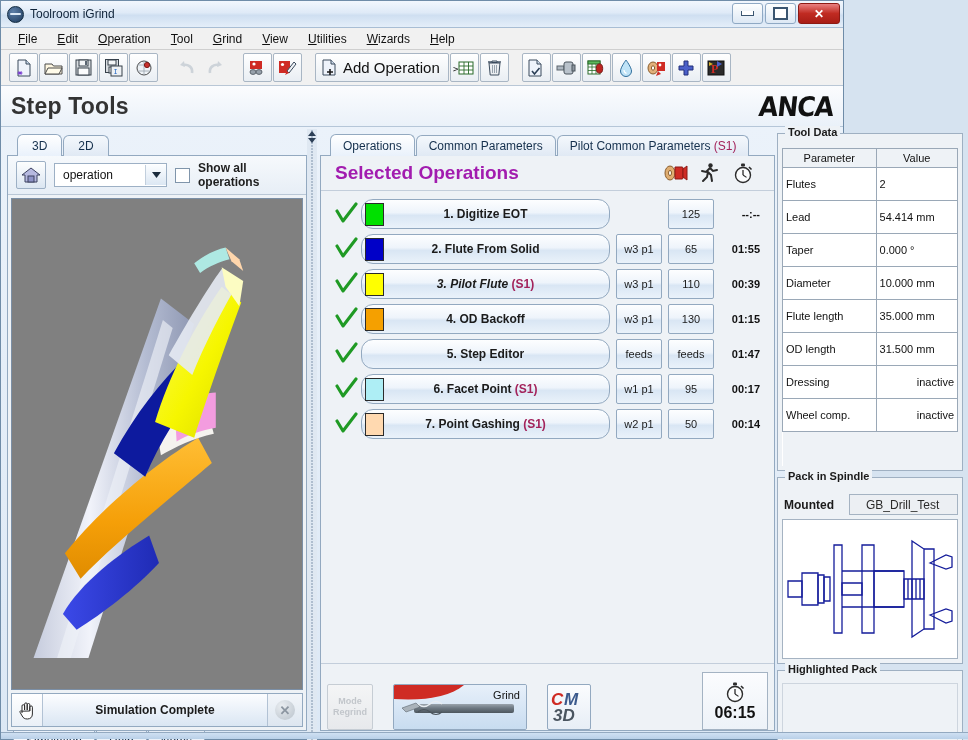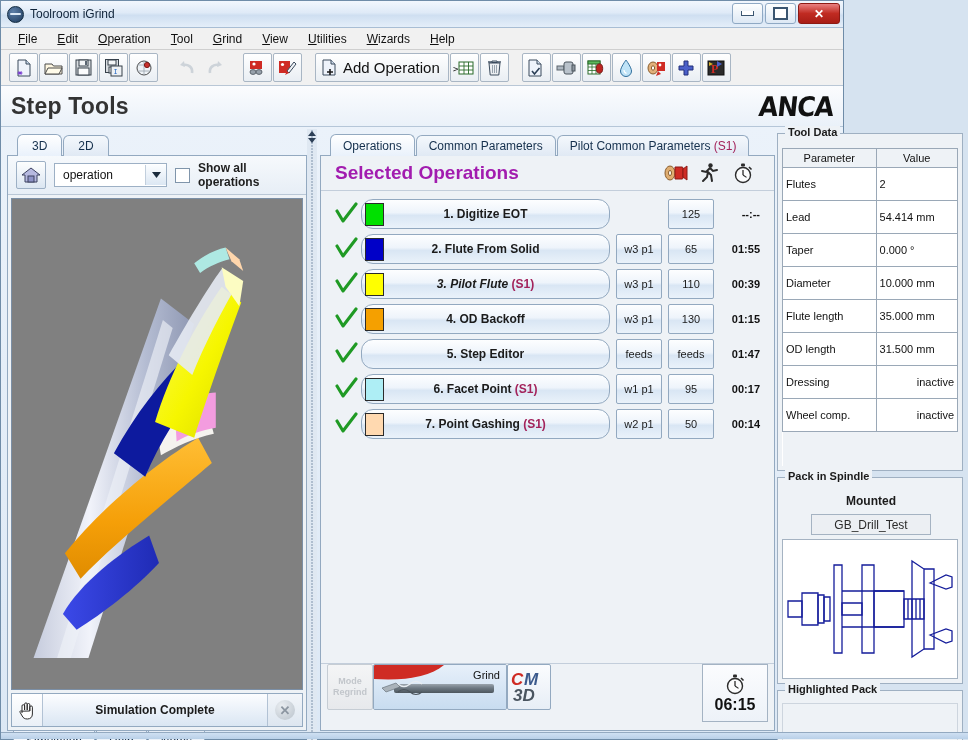--- a/index.html
+++ b/index.html
@@ -213,21 +213,21 @@
     width:44px;height:28px;margin-left:6px;flex:none;
     border:1px solid #93a9c0;border-radius:2px;
     background:linear-gradient(#fdfeff 0%,#eef4fb 45%,#d9e6f4 55%,#eaf2fa 100%);
     display:flex;align-items:center;justify-content:center;font-size:11px;color:#1b1b1b;
   }
   .op-small.blank{border-color:transparent;background:transparent;}
   .op-time{width:46px;flex:none;text-align:right;padding-right:4px;font-size:11px;font-weight:bold;color:#111;}
 
   .mid-footer{
     height:66px;flex:none;border-top:1px solid #c3cedb;
-    display:flex;align-items:flex-start;padding:0 6px;gap:0;
+    display:flex;align-items:flex-end;padding:0 6px;gap:20px;
   }
   .btn-regrind{
     width:44px;height:44px;border:1px solid #c6cdd4;border-radius:2px;
     background:linear-gradient(#f4f5f6,#e7e9ec);
     display:flex;flex-direction:column;align-items:center;justify-content:center;
     color:#c2c6cb;font-size:9px;font-weight:bold;line-height:11px;
   }
   .btn-grind{
     width:132px;height:44px;border:1px solid #93a9c0;border-radius:2px;
     background:linear-gradient(#eaf2fb,#cfe0f2);
@@ -260,25 +260,25 @@
   table.tooldata th{
     border:1px solid #9aa8b7;background:#eef2f6;font-weight:normal;
     padding:3px 2px;font-size:11px;color:#111;
   }
   table.tooldata td{
     border:1px solid #9aa8b7;padding:10px 3px;font-size:11px;color:#111;background:#fff;
   }
   td.val-r{text-align:right;padding-right:8px;margin-left:28px;}
   .td-blank{height:14px;border:none!important;background:#eef2f6!important;}
 
-  .mount-row{display:flex;align-items:center;gap:6px;margin:4px 0 4px 2px;flex-direction:column;}
+  .mount-row{display:flex;align-items:center;gap:15px;margin:4px 0 4px 2px;}
   .mount-lbl{font-size:12px;font-weight:bold;color:#1b1b1b;}
   .mount-field{
     flex:1 1 auto;height:19px;border:1px solid #a5b3c2;background:#eceff3;
-    display:flex;align-items:center;padding:0 22px;font-size:12px;color:#2b2b2b;
+    display:flex;align-items:center;padding:0 16px;font-size:12px;color:#2b2b2b;
   }
   .pack-canvas{
     border:1px solid #a5b3c2;background:#fff;height:138px;
     display:flex;align-items:center;justify-content:center;
   }
   .hl-pack{height:176px;}
   .hl-inner{border:1px solid #cdd5de;background:#eef2f6;height:100%;}
 
   
   .statusbar{

